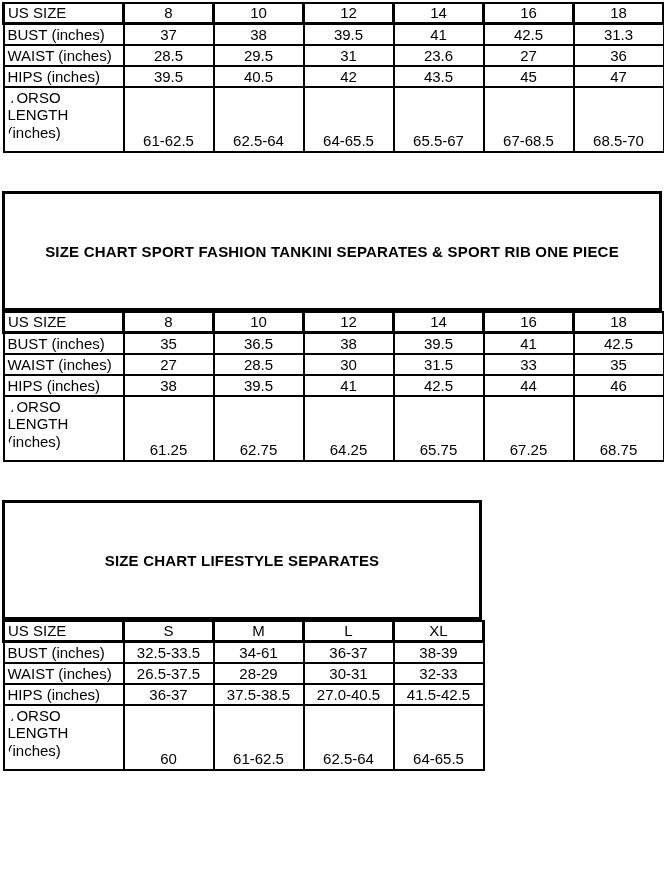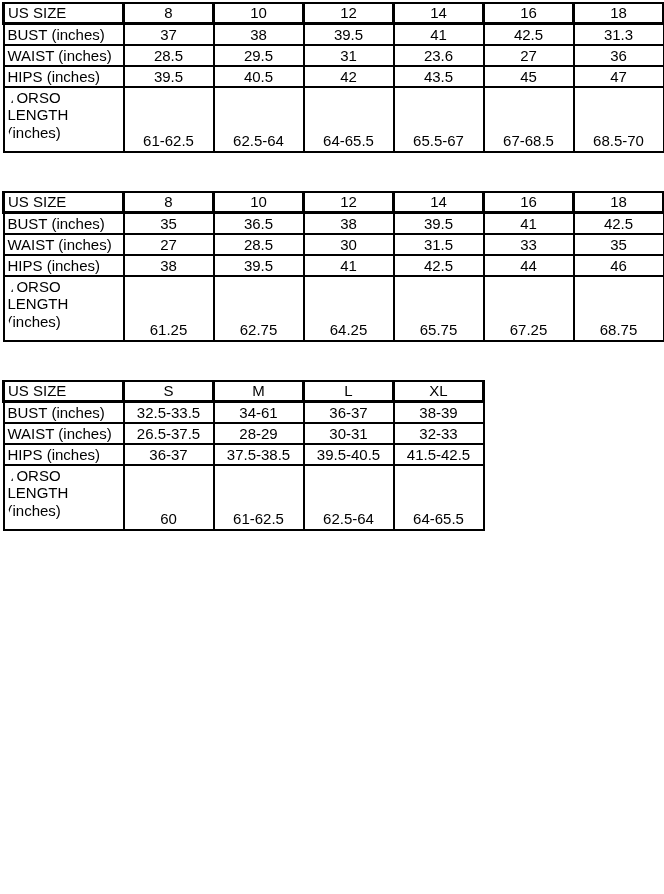--- a/index.html
+++ b/index.html
@@ -130,20 +130,23 @@
           <td>64-65.5</td>
           <td>65.5-67</td>
           <td>67-68.5</td>
           <td>68.5-70</td>
         </tr>
       </tbody>
     </table>
   </section>
 
   <section class="chart-section">
+    <div class="title-box wide">
+      <h2 class="chart-title">SIZE CHART SPORT FASHION TANKINI SEPARATES &amp; SPORT RIB ONE PIECE</h2>
+    </div>
     <table class="size-table wide">
       <colgroup>
         <col class="col-label">
           <col class="col-size">
           <col class="col-size">
           <col class="col-size">
           <col class="col-size">
           <col class="col-size">
           <col class="col-size">
       </colgroup>
@@ -195,20 +198,23 @@
           <td>64.25</td>
           <td>65.75</td>
           <td>67.25</td>
           <td>68.75</td>
         </tr>
       </tbody>
     </table>
   </section>
 
   <section class="chart-section">
+    <div class="title-box narrow">
+      <h2 class="chart-title">SIZE CHART LIFESTYLE SEPARATES</h2>
+    </div>
     <table class="size-table narrow">
       <colgroup>
         <col class="col-label">
           <col class="col-size">
           <col class="col-size">
           <col class="col-size">
           <col class="col-size">
       </colgroup>
       <thead>
         <tr>
@@ -231,21 +237,21 @@
           <td class="lbl">WAIST (inches)</td>
           <td>26.5-37.5</td>
           <td>28-29</td>
           <td>30-31</td>
           <td>32-33</td>
         </tr>
         <tr>
           <td class="lbl">HIPS (inches)</td>
           <td>36-37</td>
           <td>37.5-38.5</td>
-          <td>39.5-40.5</td>
+          <td>27.0-40.5</td>
           <td>41.5-42.5</td>
         </tr>
         <tr class="torso">
           <td class="lbl">TORSO
 LENGTH
 (inches)</td>
           <td>60</td>
           <td>61-62.5</td>
           <td>62.5-64</td>
           <td>64-65.5</td>

